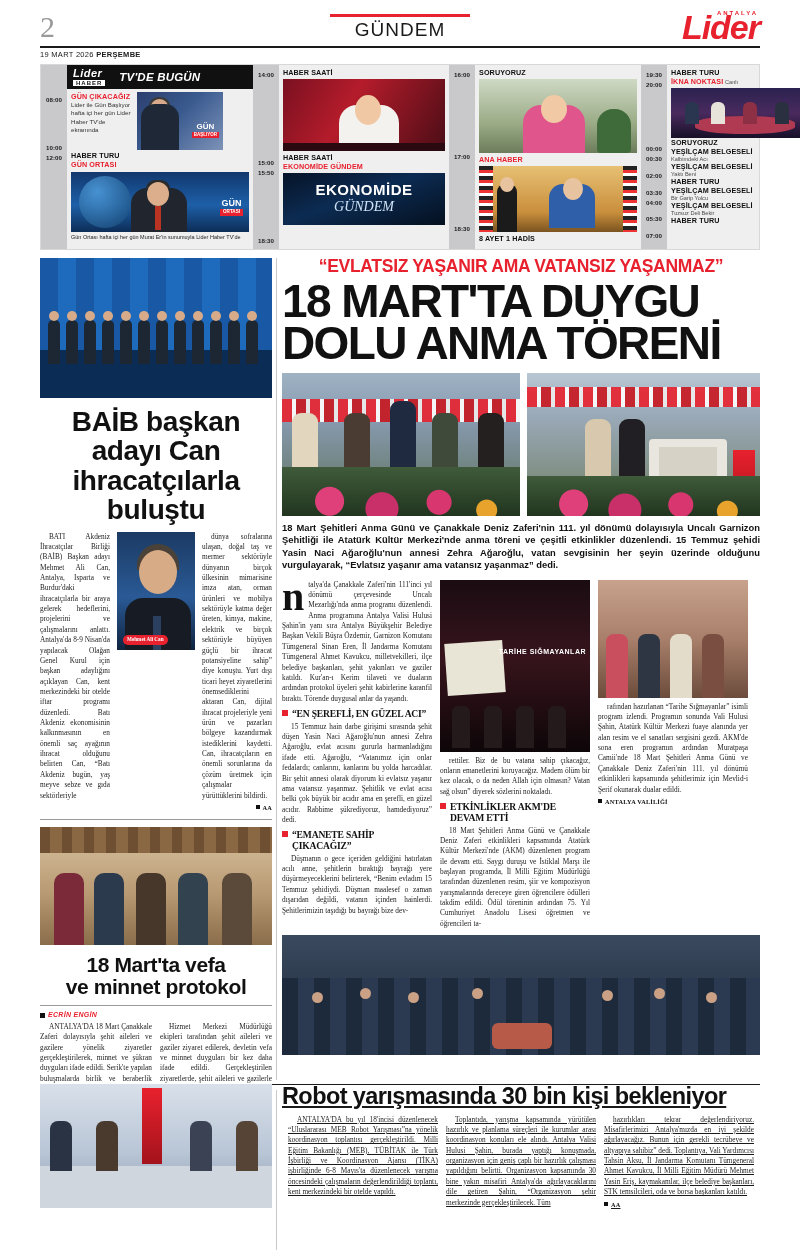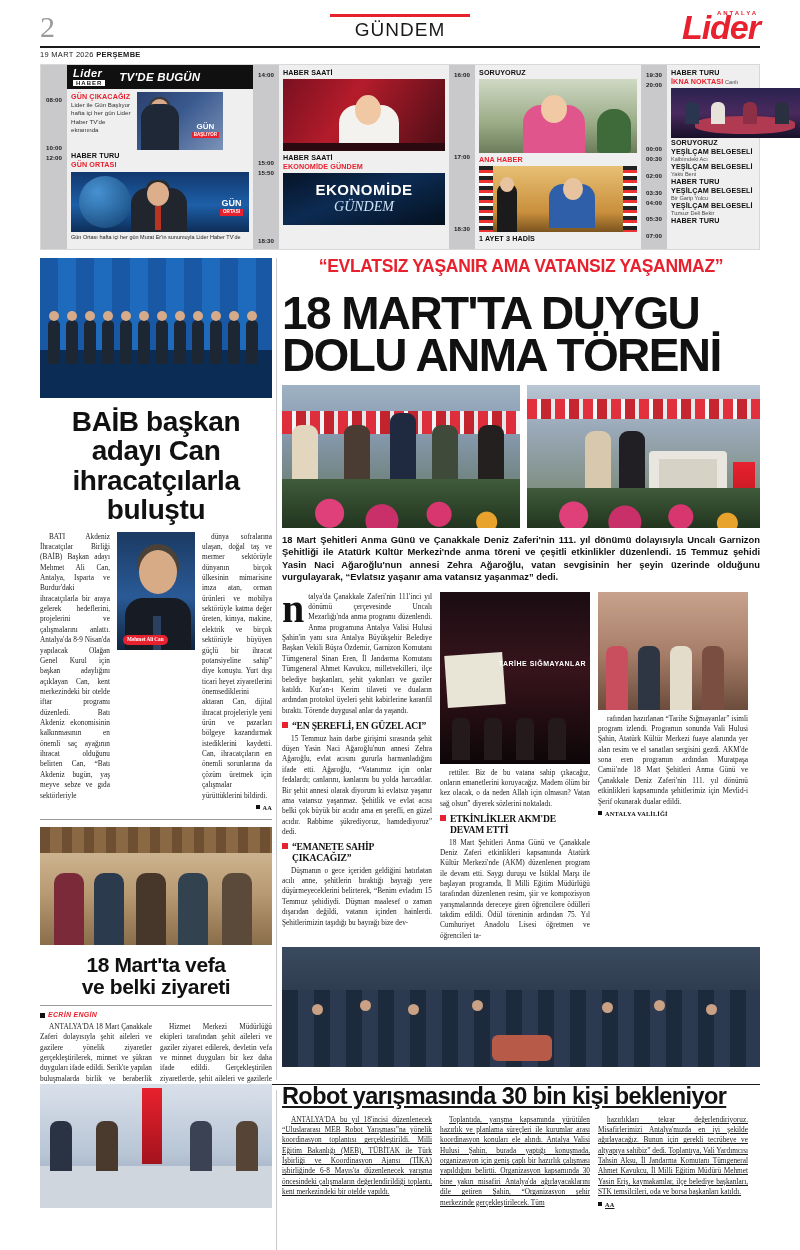--- a/index.html
+++ b/index.html
@@ -223,21 +223,21 @@
   .lc-artphoto .ti{position:absolute;left:36px;bottom:0;width:8px;height:34px;background:#2b3f5e;}
   .lc-artphoto .nm{
     position:absolute; left:6px; bottom:5px; background:#e8212e; color:#fff;
     font-size:5.2px; font-weight:bold; padding:1px 4px; border-radius:6px; white-space:nowrap;
   }
 
   
   .mainstory { position:absolute; left:242px; top:0; width:478px; }
   .kicker {
     color:#e8212e; font-weight:bold; font-size:17.5px; text-align:center;
-    letter-spacing:-0.3px; line-height:1; margin-bottom:16px;
+    letter-spacing:-0.3px; line-height:1; margin-bottom:4px;
   }
   .bighead {
     font-size:46px; font-weight:bold; line-height:0.93; color:#111;
     letter-spacing:-1.6px; margin:2px 0 8px 0;
   }
   .ms-photos { display:flex; gap:7px; }
   .ms-photo-a {
     width:238px; height:143px; position:relative; overflow:hidden;
     background:linear-gradient(180deg,#9fb2c4 0%,#8699ad 35%,#5c6f54 100%);
   }
@@ -312,21 +312,21 @@
   }
   .bl-photo .tbl{position:absolute;left:0;bottom:0;width:100%;height:34%;background:#cfd6de;}
   .bl-photo .flag{position:absolute;left:44%;top:4px;width:20px;height:76px;background:linear-gradient(180deg,#e8212e,#a3131c);}
   .bl-photo .p{position:absolute;bottom:30%;width:22px;height:50px;border-radius:8px 8px 0 0;}
 
   .br-block { position:absolute; left:242px; top:0; width:478px;text-decoration:underline; }
   .br-head {
     font-size:23.5px; font-weight:bold; color:#111; letter-spacing:-0.6px;
     line-height:1.05; margin-bottom:6px;
   }
-  .br-cols { display:flex; gap:8px; }
+  .br-cols { display:flex; gap:8px;justify-content:center; }
   .brc { width:150px; }
 </style>
 </head>
 <body>
 
 <div class="page">
 
   <div class="masthead">
     <div class="mh-pageno">2</div>
     <div class="mh-center">
@@ -435,21 +435,21 @@
         </div>
         <div class="prg-red" style="margin-top:2px;">ANA HABER</div>
         <div class="col3-img2 thumb">
           <div class="lb"></div>
           <div class="rb"></div>
           <div class="man"></div>
           <div class="manface"></div>
           <div class="woman"></div>
           <div class="womanface"></div>
         </div>
-        <div class="prg-blk" style="margin-top:2px;">1 AYET 3 HADİS</div>
+        <div class="prg-blk" style="margin-top:2px;">8 AYET 1 HADİS</div>
       </div>
     </div>
     <div class="tv-sep"></div>
 
     <div class="tvcol">
       <div class="tv-times">
         <span class="t">19:30</span>
         <span class="t">20:00</span>
         <span class="t" style="margin-top:54px;">00:00</span>
         <span class="t">00:30</span>
@@ -545,21 +545,21 @@
         <div class="beam"></div>
         <div class="pr" style="left:14px;background:#7a2a38;"></div>
         <div class="pr" style="left:54px;background:#2c3a4e;"></div>
         <div class="pr" style="left:96px;background:#47372b;"></div>
         <div class="pr" style="left:138px;background:#33424f;"></div>
         <div class="pr" style="left:182px;background:#5b4a3a;"></div>
       </div>
 
       <div class="lc-title" style="font-size:21px;">
         <div>18 Mart'ta vefa</div>
-        <div>ve belki ziyareti</div>
+        <div>ve minnet protokol</div>
       </div>
 
       <div class="lc-rule"></div>
       <div class="byline"><span class="sq"></span><span>ECRİN ENGİN</span></div>
 
       <div class="bodytext" style="margin-top:4px;">
         <div style="display:flex; gap:8px;">
           <div style="width:112px;">
               <p>ANTALYA'DA 18 Mart Çanakkale Zaferi dolayısıyla şehit aileleri ve gazilere yönelik ziyaretler gerçekleştirilerek, minnet ve şükran duyguları ifade edildi. Serik'te yapılan buluşmalarda birlik ve beraberlik mesajları öne çıktı. Antalya'da 18 Mart Çanakkale Zaferi ve Şehitleri Anma Günü dolayısıyla anlamlı ziyaretler gerçekleştirildi. Antalya Aile ve Sosyal Hizmetler İl Müdürlüğü koordinesinde, Serik Sosyal</p>
             </div>

